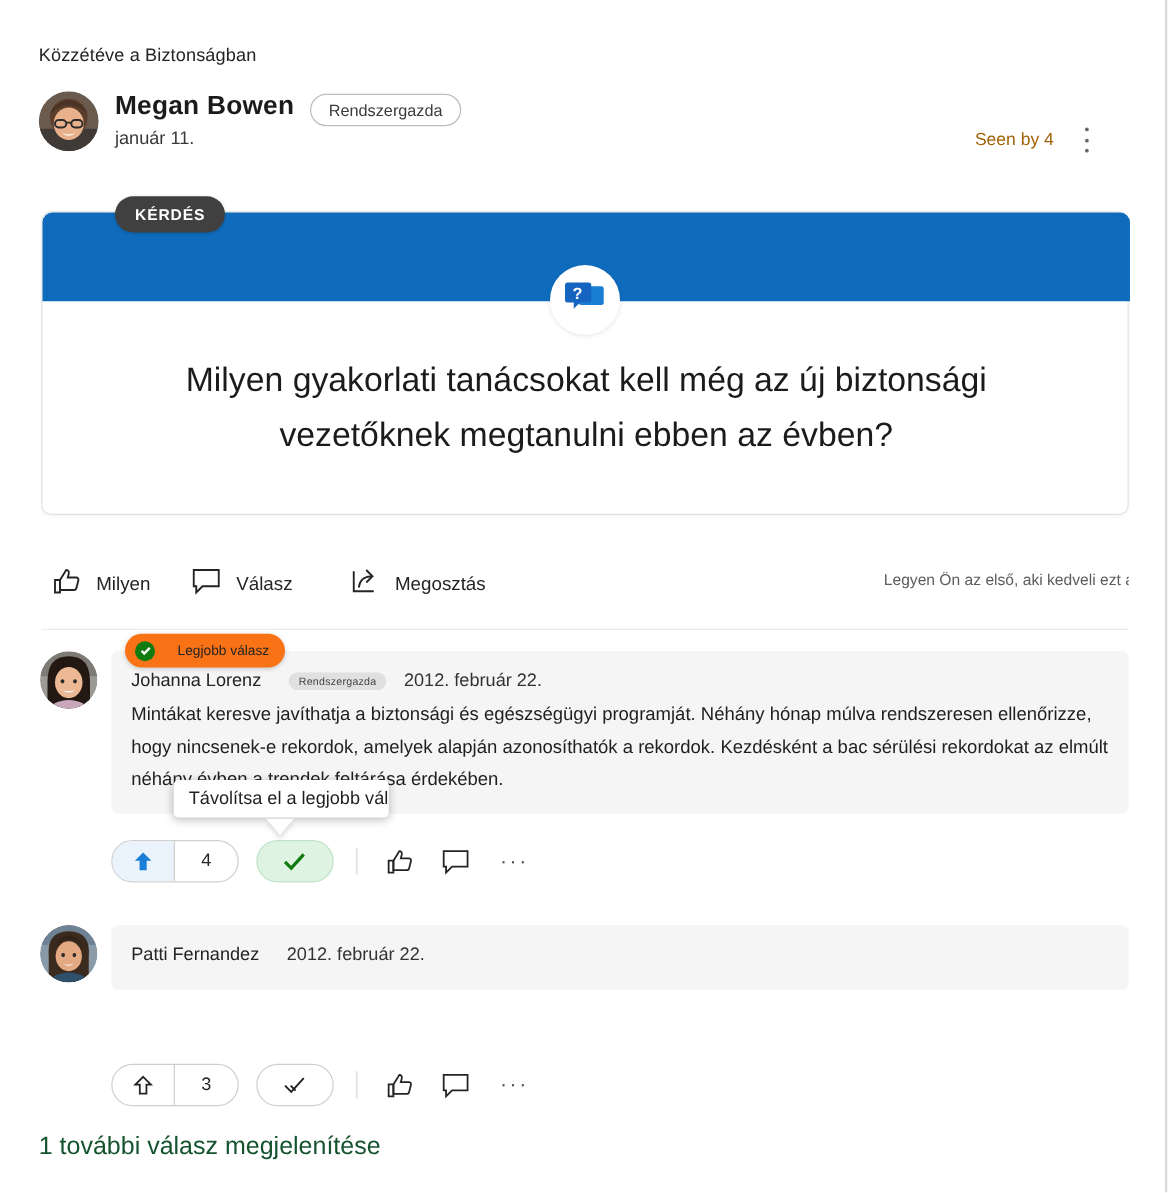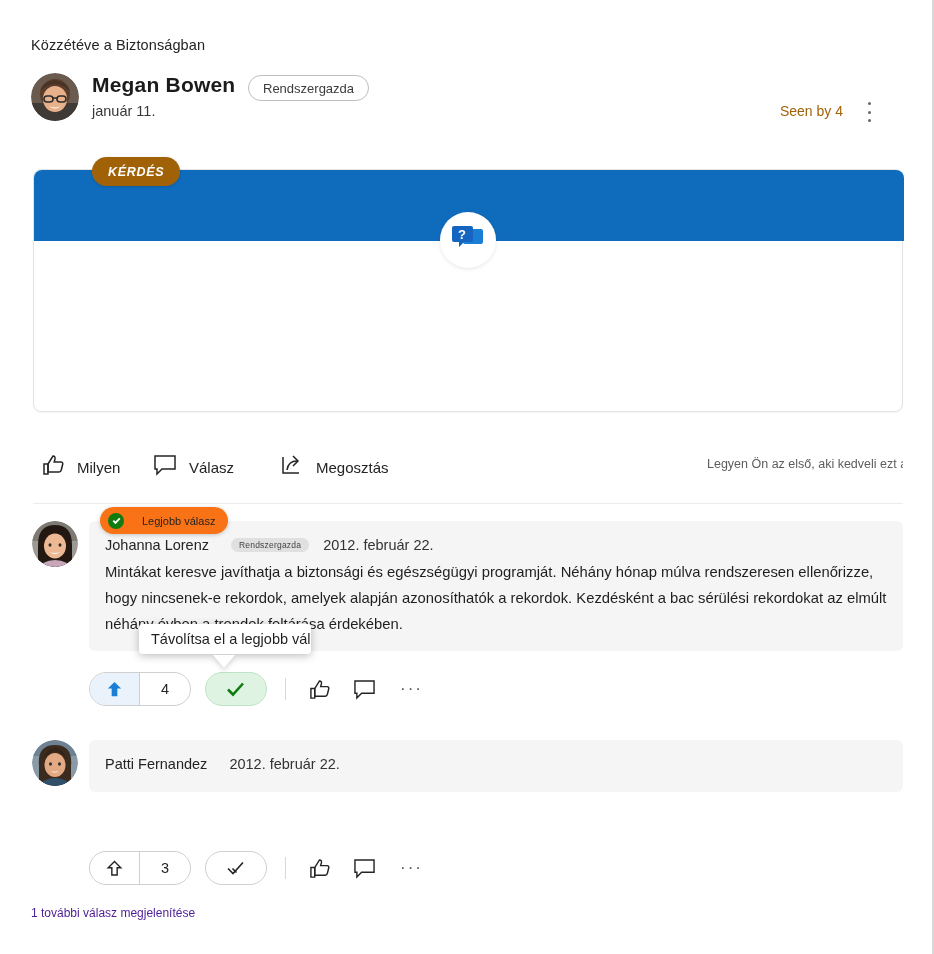--- a/index.html
+++ b/index.html
@@ -74,26 +74,25 @@
   }
   .q-banner {
     position: absolute; left: 0; top: 0;
     width: 870px; height: 71px;
     background: #0f6cbd;
     border-radius: 8px 8px 0 0;
   }
   .q-badge {
     position: absolute; left: 58px; top: -13px;
     height: 29px; padding: 0 16px;
-    background: #a16207; color: #ffffff;
+    background: #404040; color: #ffffff;
     border-radius: 15px;
     display: flex; align-items: center;
     font-size: 12.5px; font-weight: bold; letter-spacing: .7px;
     box-shadow: 0 1px 3px rgba(0,0,0,.18);
-    font-style: italic;
   }
   .q-icon {
     position: absolute; left: 50%; top: 42px;
     transform: translateX(-50%);
     width: 56px; height: 56px; border-radius: 50%;
     background: #ffffff;
     display: flex; align-items: center; justify-content: center;
     box-shadow: 0 1px 4px rgba(0,0,0,.10);
   }
   .q-text {
@@ -207,21 +206,21 @@
     width: 0; height: 0;
     border-left: 11px solid transparent;
     border-right: 11px solid transparent;
     border-top: 13px solid #ffffff;
     filter: drop-shadow(0 3px 2px rgba(0,0,0,.14));
     z-index: 41;
   }
 
   .show-more {
     position: absolute; left: 31px; top: 906px;
-    font-size: 12px; color: #4c1d95; cursor: pointer;
+    font-size: 20px; color: #14532d; cursor: pointer;
   }
 </style>
 </head>
 <body>
 
 <div class="page">
 
   <div class="posted-in">Közzétéve a Biztonságban</div>
 
   <div class="author-row">
@@ -259,20 +258,21 @@
   <div class="q-card">
     <div class="q-banner"></div>
     <div class="q-badge">KÉRDÉS</div>
     <div class="q-icon">
       <svg width="34" height="30" viewBox="0 0 34 30" xmlns="http://www.w3.org/2000/svg">
         <path d="M14 4h16a2 2 0 0 1 2 2v11a2 2 0 0 1-2 2H14a2 2 0 0 1-2-2V6a2 2 0 0 1 2-2z" fill="#1a7fd4"></path>
         <path d="M3 1h17a2 2 0 0 1 2 2v12a2 2 0 0 1-2 2h-7l-5 5v-5H3a2 2 0 0 1-2-2V3a2 2 0 0 1 2-2z" fill="#1565c0"></path>
         <text x="11" y="14" font-family="Liberation Sans, sans-serif" font-size="13" font-weight="bold" fill="#ffffff" text-anchor="middle">?</text>
       </svg>
     </div>
+    <div class="q-text">Milyen gyakorlati tanácsokat kell még az új biztonsági vezetőknek megtanulni ebben az évben?</div>
   </div>
 
   <div class="action-bar">
     <div class="act act-like">
       <span>
         <svg width="24" height="22" viewBox="0 0 24 22" fill="none" stroke="#242424" stroke-width="1.5">
           <path d="M3 10h4v10H3z"></path>
           <path d="M7 10l5-8c1.6 0 2.4 1.3 2 3l-.8 3H20c1.2 0 2 1 1.7 2.2l-1.5 6c-.2 1-1 1.8-2.1 1.8H7z"></path>
         </svg>
       </span>

